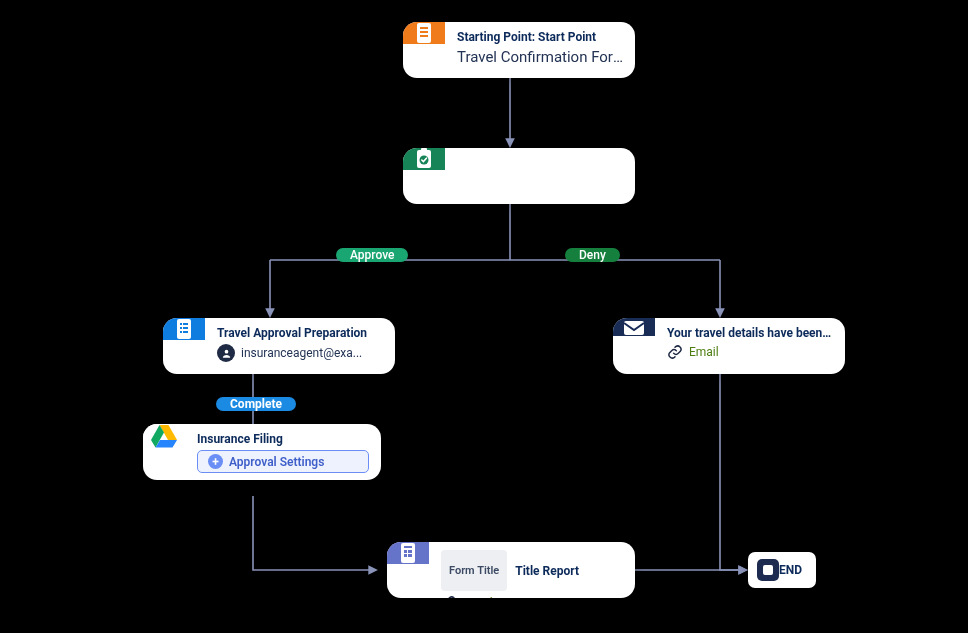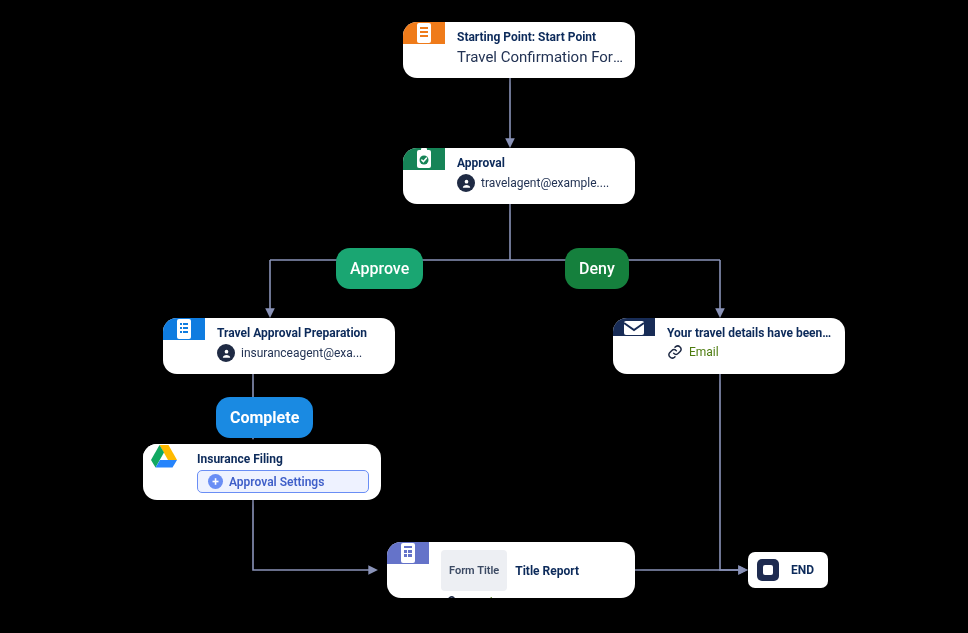--- a/index.html
+++ b/index.html
@@ -32,24 +32,24 @@
     flex: 1;
   }
   .node .title { font-size: 12px; font-weight: 700; color: #0c2a5a; white-space: nowrap; overflow: hidden; text-overflow: ellipsis; }
   .node .subtitle { font-size: 15px; color: #233354; white-space: nowrap; overflow: hidden; text-overflow: ellipsis; }
   .node .row { display: flex; align-items: center; gap: 6px; }
   .user-dot { width: 18px; height: 18px; border-radius: 50%; background: #1f2a44; display: flex; align-items: center; justify-content: center; }
   .user-dot svg { width: 11px; height: 11px; }
 
   .pill {
     position: absolute;
-    padding: 11px 14px;
+    padding: 0 14px;
     border-radius: 14px;
     color: #fff;
-    font-size: 16px;
+    font-size: 12px;
     font-weight: 500;
     display: inline-flex;
     align-items: center;
     justify-content: center;
   }
   .pill.green { background: #1aa672; }
   .pill.red { background: #15803d; }
   .pill.blue { background: #1a8ae2; font-weight: bold; }
 
   .settings-btn {
@@ -74,21 +74,21 @@
   .email-txt { font-size: 12px; color: #4d7c0f; }
 
   .end-node {
     position: absolute;
     display: flex;
     align-items: center;
     background: #fff;
     border-radius: 7px;
     padding: 7px 14px 7px 9px;
     box-shadow: 0 2px 8px rgba(0,0,0,0.2);
-    gap: 12px;
+    gap: 0;
   }
   .end-sq { width: 22px; height: 22px; border-radius: 5px; background: #1e2b50; display: flex; align-items: center; justify-content: center; }
   .end-sq-inner { width: 10px; height: 10px; border-radius: 2px; background: #fff; }
   .end-txt { font-size: 12px; font-weight: 700; color: #0c2a5a; }
 </style>
 </head>
 <body>
 
 <svg class="connectors">
   <defs>
@@ -134,32 +134,20 @@
 </div>
 
 <div class="node" style="left:394px; top:148px; width:232px; height:56px;">
   <div class="icon-col" style="background:#168457">
     <svg width="22" height="22" viewBox="0 0 22 22">
         <rect x="4" y="2" width="14" height="18" rx="2" fill="#fff"></rect>
         <rect x="8" y="0" width="6" height="4" rx="1" fill="#fff"></rect>
         <circle cx="11" cy="12" r="4.5" fill="#168457"></circle>
         <path d="M8.8 12 l1.6 1.6 l3 -3.4" stroke="#fff" stroke-width="1.6" fill="none" stroke-linecap="round"></path>
       </svg>
-  </div>
-  <div class="content">
-    <div class="title">Approval</div>
-    <div class="row">
-      <span class="user-dot">
-          <svg viewBox="0 0 24 24">
-            <circle cx="12" cy="8" r="4" fill="#fff"></circle>
-            <path d="M4 21c0-4 4-6 8-6s8 2 8 6" fill="#fff"></path>
-          </svg>
-        </span>
-      <span class="subtitle" style="font-size:12px">travelagent@example....</span>
-    </div>
   </div>
 </div>
 
 <div class="pill green" style="left:336px; top:248px;">Approve</div>
 <div class="pill red" style="left:565px; top:248px;">Deny</div>
 
 <div class="node" style="left:154px; top:318px; width:232px; height:56px;">
   <div class="icon-col" style="background:#0f7ce0">
     <svg width="20" height="22" viewBox="0 0 20 22">
         <rect x="3" y="1" width="14" height="20" rx="2" fill="#fff"></rect>
@@ -200,21 +188,21 @@
       <span class="link-icn">
           <svg viewBox="0 0 24 24" width="16" height="16">
             <path d="M10 14a5 5 0 0 0 7 0l3-3a5 5 0 0 0-7-7l-1 1M14 10a5 5 0 0 0-7 0l-3 3a5 5 0 0 0 7 7l1-1" stroke="#1f2a44" stroke-width="2.2" fill="none" stroke-linecap="round"></path>
           </svg>
         </span>
       <span class="email-txt">Email</span>
     </div>
   </div>
 </div>
 
-<div class="node" style="left:134px; top:444px; width:238px; height:56px;">
+<div class="node" style="left:134px; top:424px; width:238px; height:56px;">
   <div class="icon-col" style="background:#fff">
     <svg width="26" height="24" viewBox="0 0 26 24">
       <polygon points="8.5,1 17.5,1 26,16 17,16" fill="#ffba00"></polygon>
       <polygon points="8.5,1 0,16 4.5,23.5 13,8.5" fill="#11a861"></polygon>
       <polygon points="26,16 21.5,23.5 4.5,23.5 9,16" fill="#2684fc"></polygon>
     </svg>
   </div>
   <div class="content">
     <div class="title">Insurance Filing</div>
     <div class="settings-btn">

